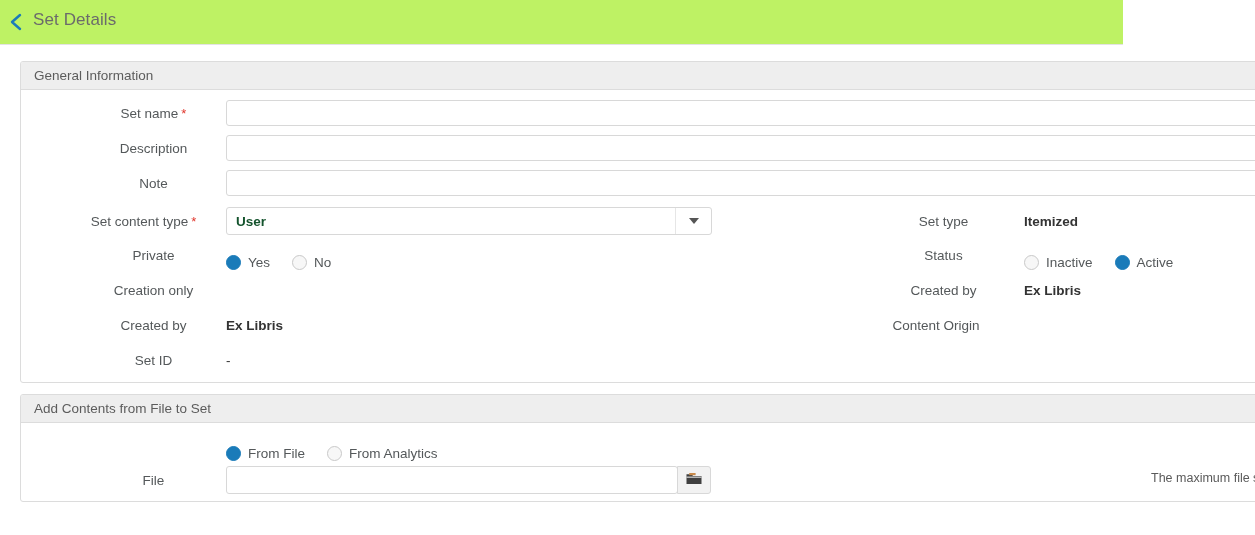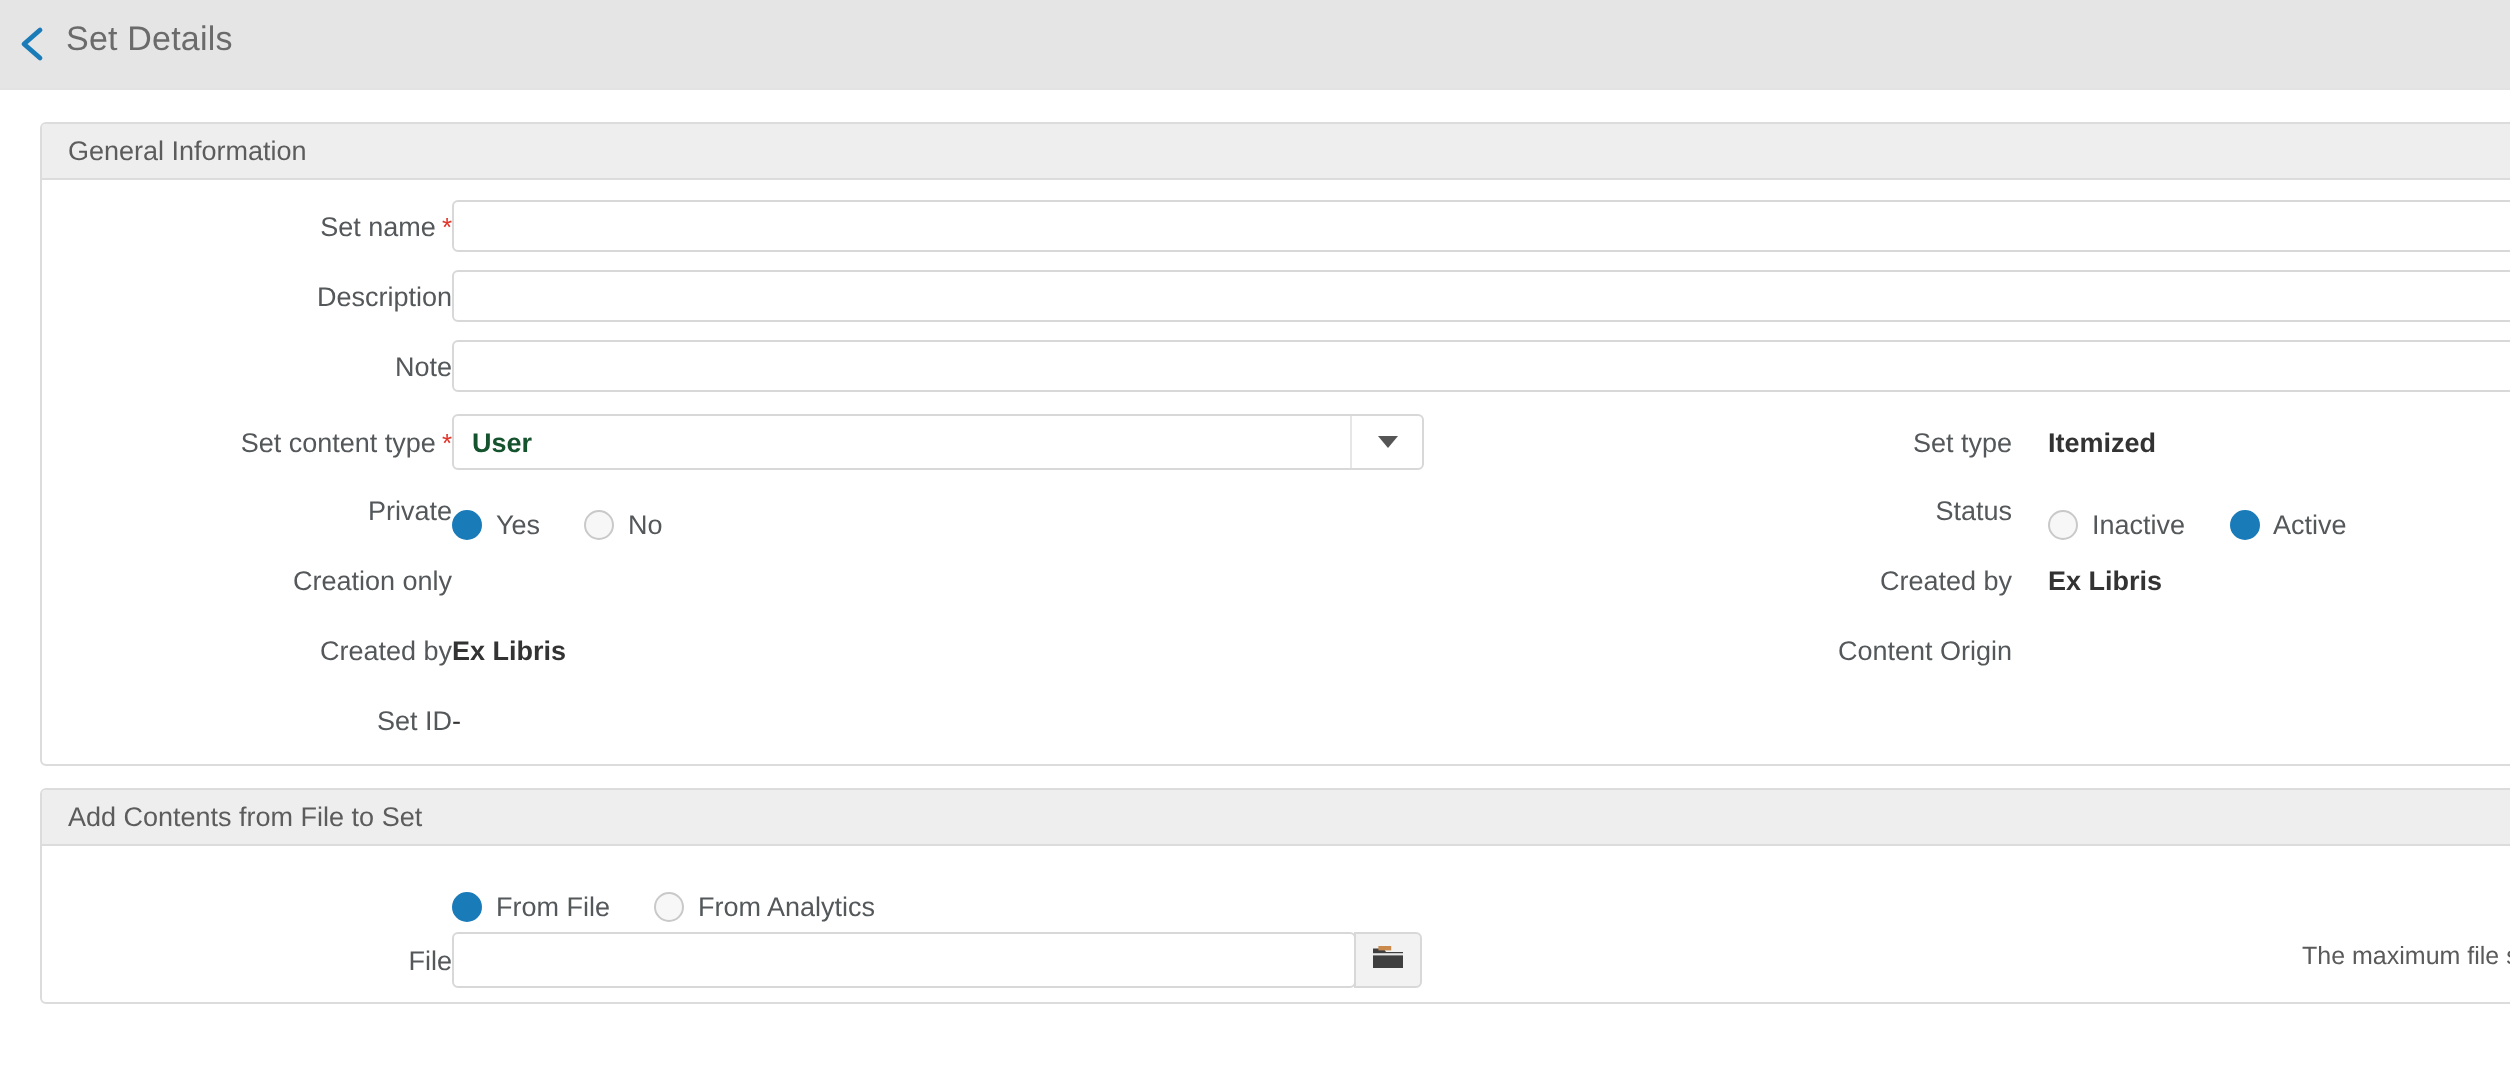--- a/index.html
+++ b/index.html
@@ -8,23 +8,23 @@
     width: 1255px; height: 535px;
     background: #ffffff;
     font-family: "Liberation Sans", sans-serif;
     color: #4a4a4a;
     overflow: hidden;
   }
 
   
   .page-header {
     position: absolute; left: 0; top: 0;
-    width: 1255px; height: 45px;
+    width: 1123px; height: 45px;
     border-bottom: 1px solid #e3e3e3;
-    background: #e5e5e5;
+    background: #bef264;
   }
   .back-btn {
     position: absolute; left: 2px; top: 8px;
     width: 28px; height: 28px;
     display: flex; align-items: center; justify-content: center;
     cursor: pointer; background: none; border: none; padding: 0;
   }
   .back-btn svg { display: block; }
   .page-title {
     position: absolute; left: 33px; top: 10px;
@@ -53,21 +53,21 @@
   }
 
   
   .form-row {
     position: absolute;
     height: 26px;
     display: flex; align-items: center;
   }
   .lbl {
     font-size: 13.5px; color: #54585a;
-    text-align: right;
+    text-align: center;
     white-space: nowrap;
   }
   .req { color: #e0352b; font-size: 13px; margin-left: 3px; }
   .val-bold { font-size: 13.5px; color: #333; font-weight: bold; white-space: nowrap; }
 
   .txtinput {
     height: 26px;
     border: 1px solid #d8d8d8;
     border-radius: 3px;
     background: #ffffff;

